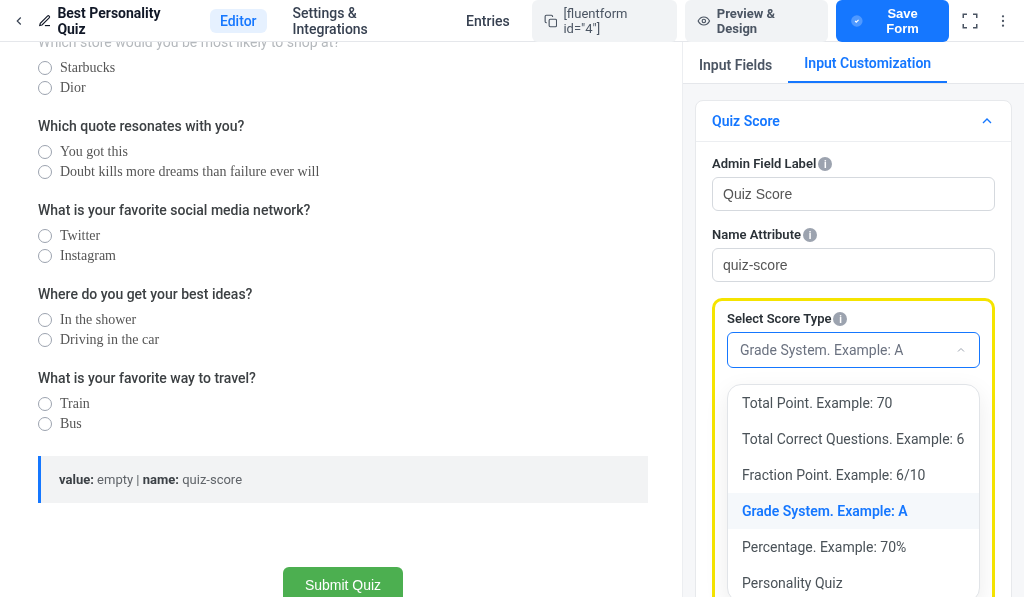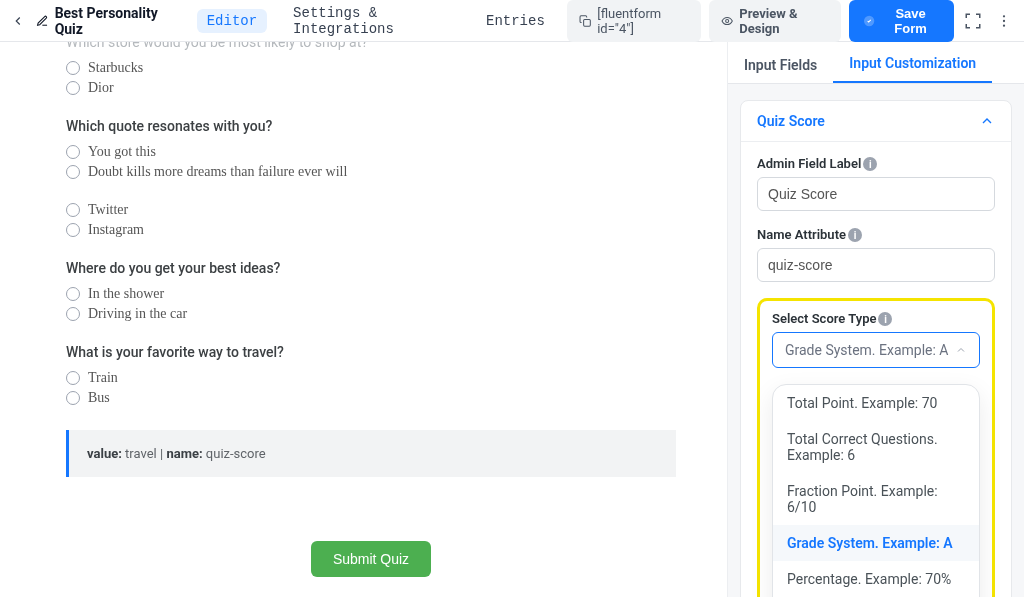--- a/index.html
+++ b/index.html
@@ -23,21 +23,21 @@
     width: 22px; height: 22px;
     display:flex; align-items:center; justify-content:center;
     color:#374151;
     cursor:pointer;
   }
   .tb-title {
     display:flex; align-items:center; gap:6px;
     font-weight:700;
     color:#111827;
   }
-  .tb-nav { display:flex; align-items:center; gap:16px; margin-left:12px;font-family:Liberation Mono, monospace; }
+  .tb-nav { display:flex; align-items:center; gap:16px; margin-left:12px; }
   .tb-nav a {
     color:#374151; text-decoration:none; font-weight:500;
     padding:4px 10px; border-radius:6px;
   }
   .tb-nav a.active { color:#1577ff; background:#e6f1ff; }
   .tb-right { margin-left:auto; display:flex; align-items:center; gap:8px; }
   .pill {
     display:flex; align-items:center; gap:6px;
     background:#f1f3f5; color:#4b5563;
     border-radius:6px; padding:6px 12px; font-size:13px;
@@ -58,21 +58,20 @@
   
   .main {
     display:flex;
     height: calc(100vh - 42px);
     min-height: 555px;
   }
   .canvas {
     flex: 1;
     overflow:hidden;
     position:relative;
-    padding-left:28px;
   }
   .canvas-inner {
     padding: 0 0 0 38px;
     position:relative;
   }
   .question {
     margin-bottom: 22px;
     color:#444;
   }
   .q-title { font-size:14px; color:#3c4043; margin-bottom:10px; font-weight:500; }
@@ -94,21 +93,21 @@
   .value-box b { color:#3b4045; }
   .submit-wrap { margin-top:60px; text-align:center; width:610px; padding-bottom: 0; }
   .btn-submit {
     background:#4CAF50; color:#fff; border:none; padding:10px 22px;
     border-radius:6px; font-size:14px; font-weight:500;
     position:relative; top:4px;
   }
 
   
   .sidebar {
-    width:297px;
+    width:342px;
     flex:none;
     background:#f6f7f9;
     border-left:1px solid #eceef1;
     padding: 0 0 20px 0;
     overflow:visible;
     position:relative;
   }
   .side-tabs {
     display:flex;
     align-items:flex-end;
@@ -279,20 +278,21 @@
             <span class="radio"></span>
             <span>You got this</span>
           </div>
         <div class="opt">
             <span class="radio"></span>
             <span>Doubt kills more dreams than failure ever will</span>
           </div>
       </div>
 
       <div class="question">
+        <div class="q-title">What is your favorite social media network?</div>
         <div class="opt">
             <span class="radio"></span>
             <span>Twitter</span>
           </div>
         <div class="opt">
             <span class="radio"></span>
             <span>Instagram</span>
           </div>
       </div>
 
@@ -315,21 +315,21 @@
             <span>Train</span>
           </div>
         <div class="opt">
             <span class="radio"></span>
             <span>Bus</span>
           </div>
       </div>
 
       <div class="value-box">
         <b>value:</b>
-        <span>travel</span>
+        <span>empty</span>
         <span> | </span>
         <b>name:</b>
         <span>quiz-score</span>
       </div>
 
       <div class="submit-wrap">
         <button class="btn-submit">Submit Quiz</button>
       </div>
 
     </div>

